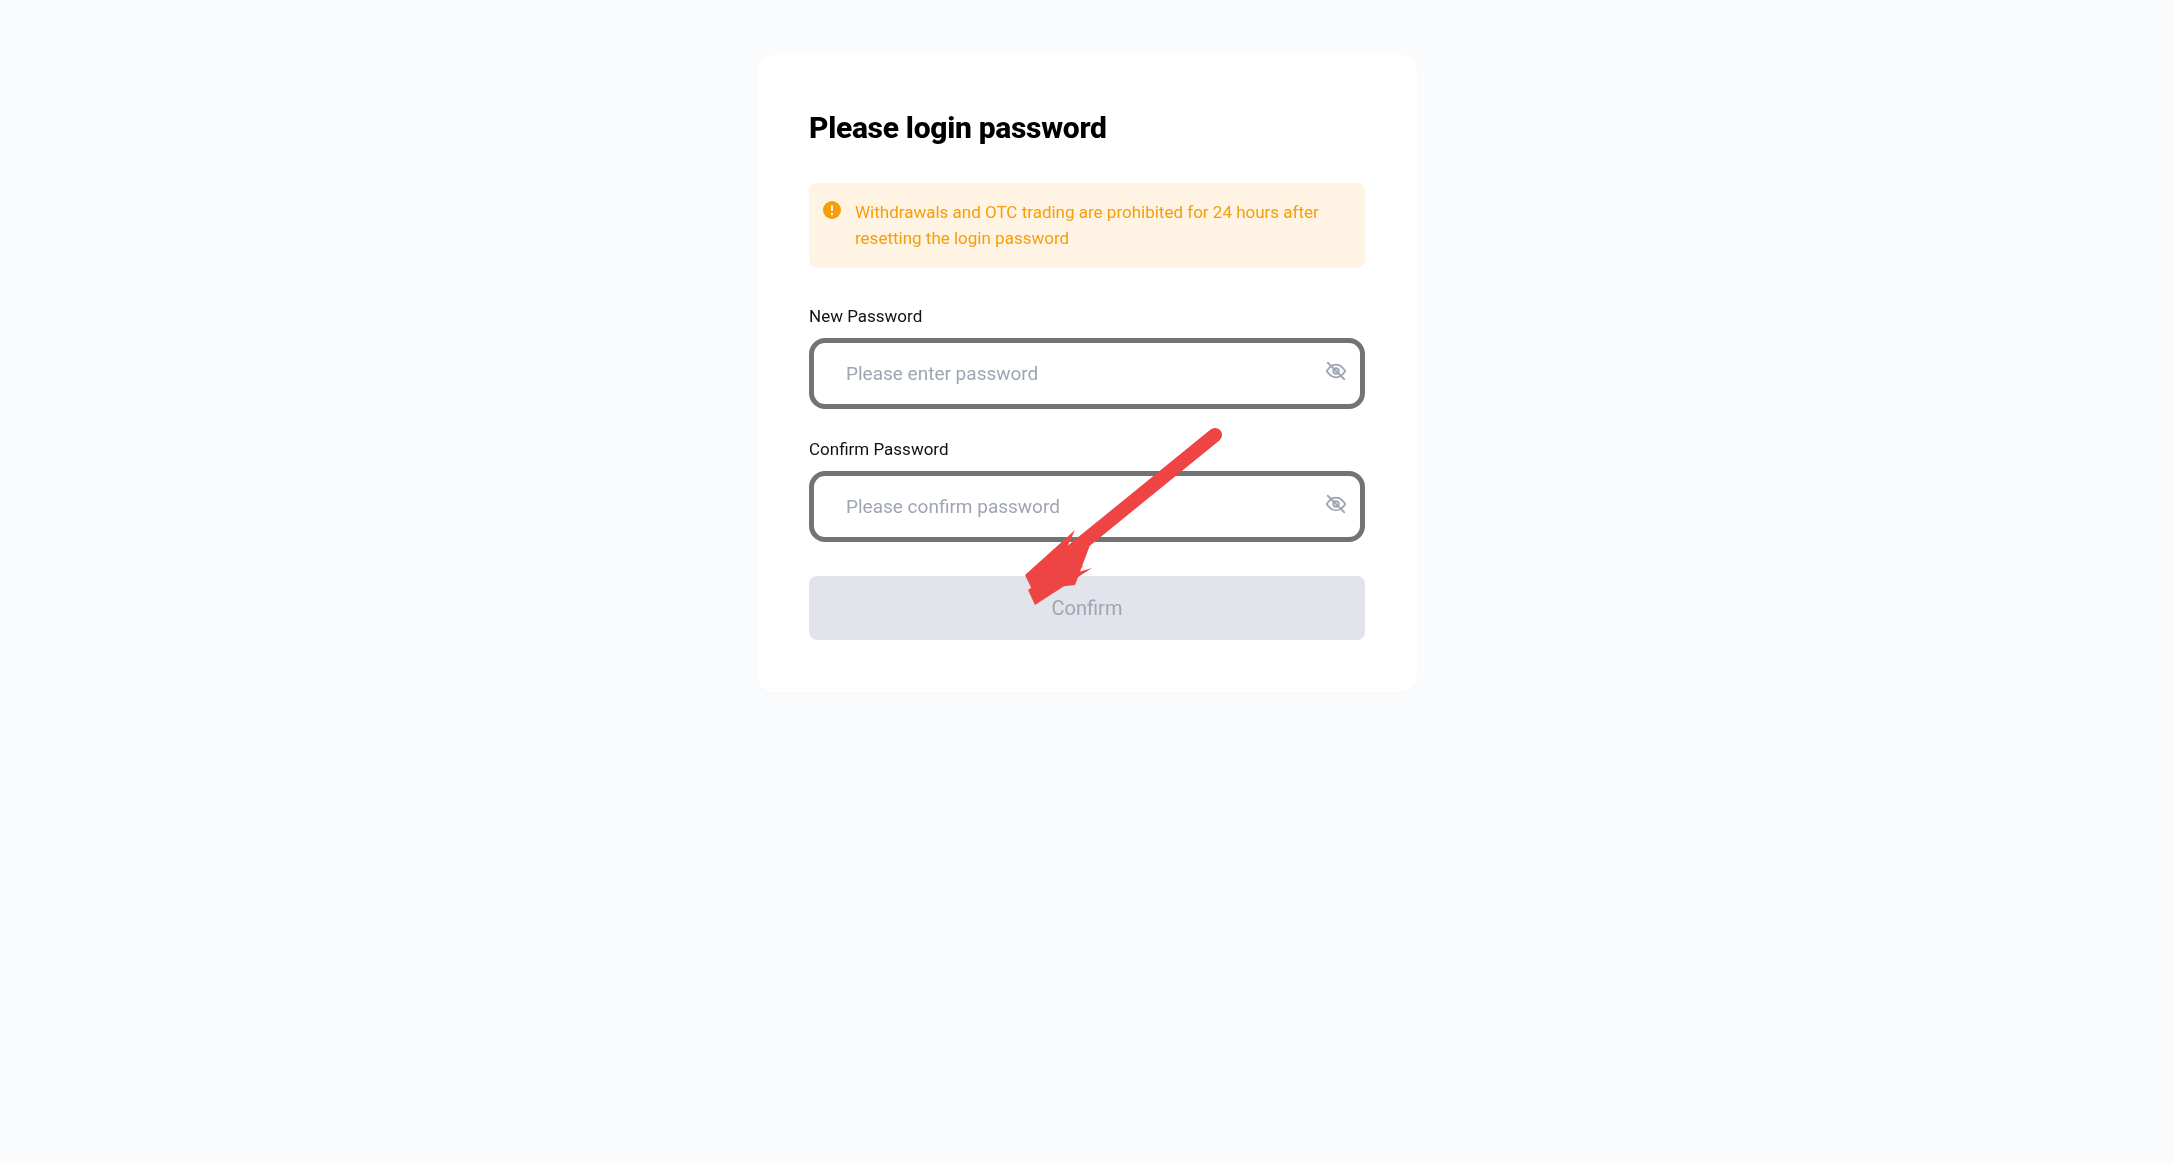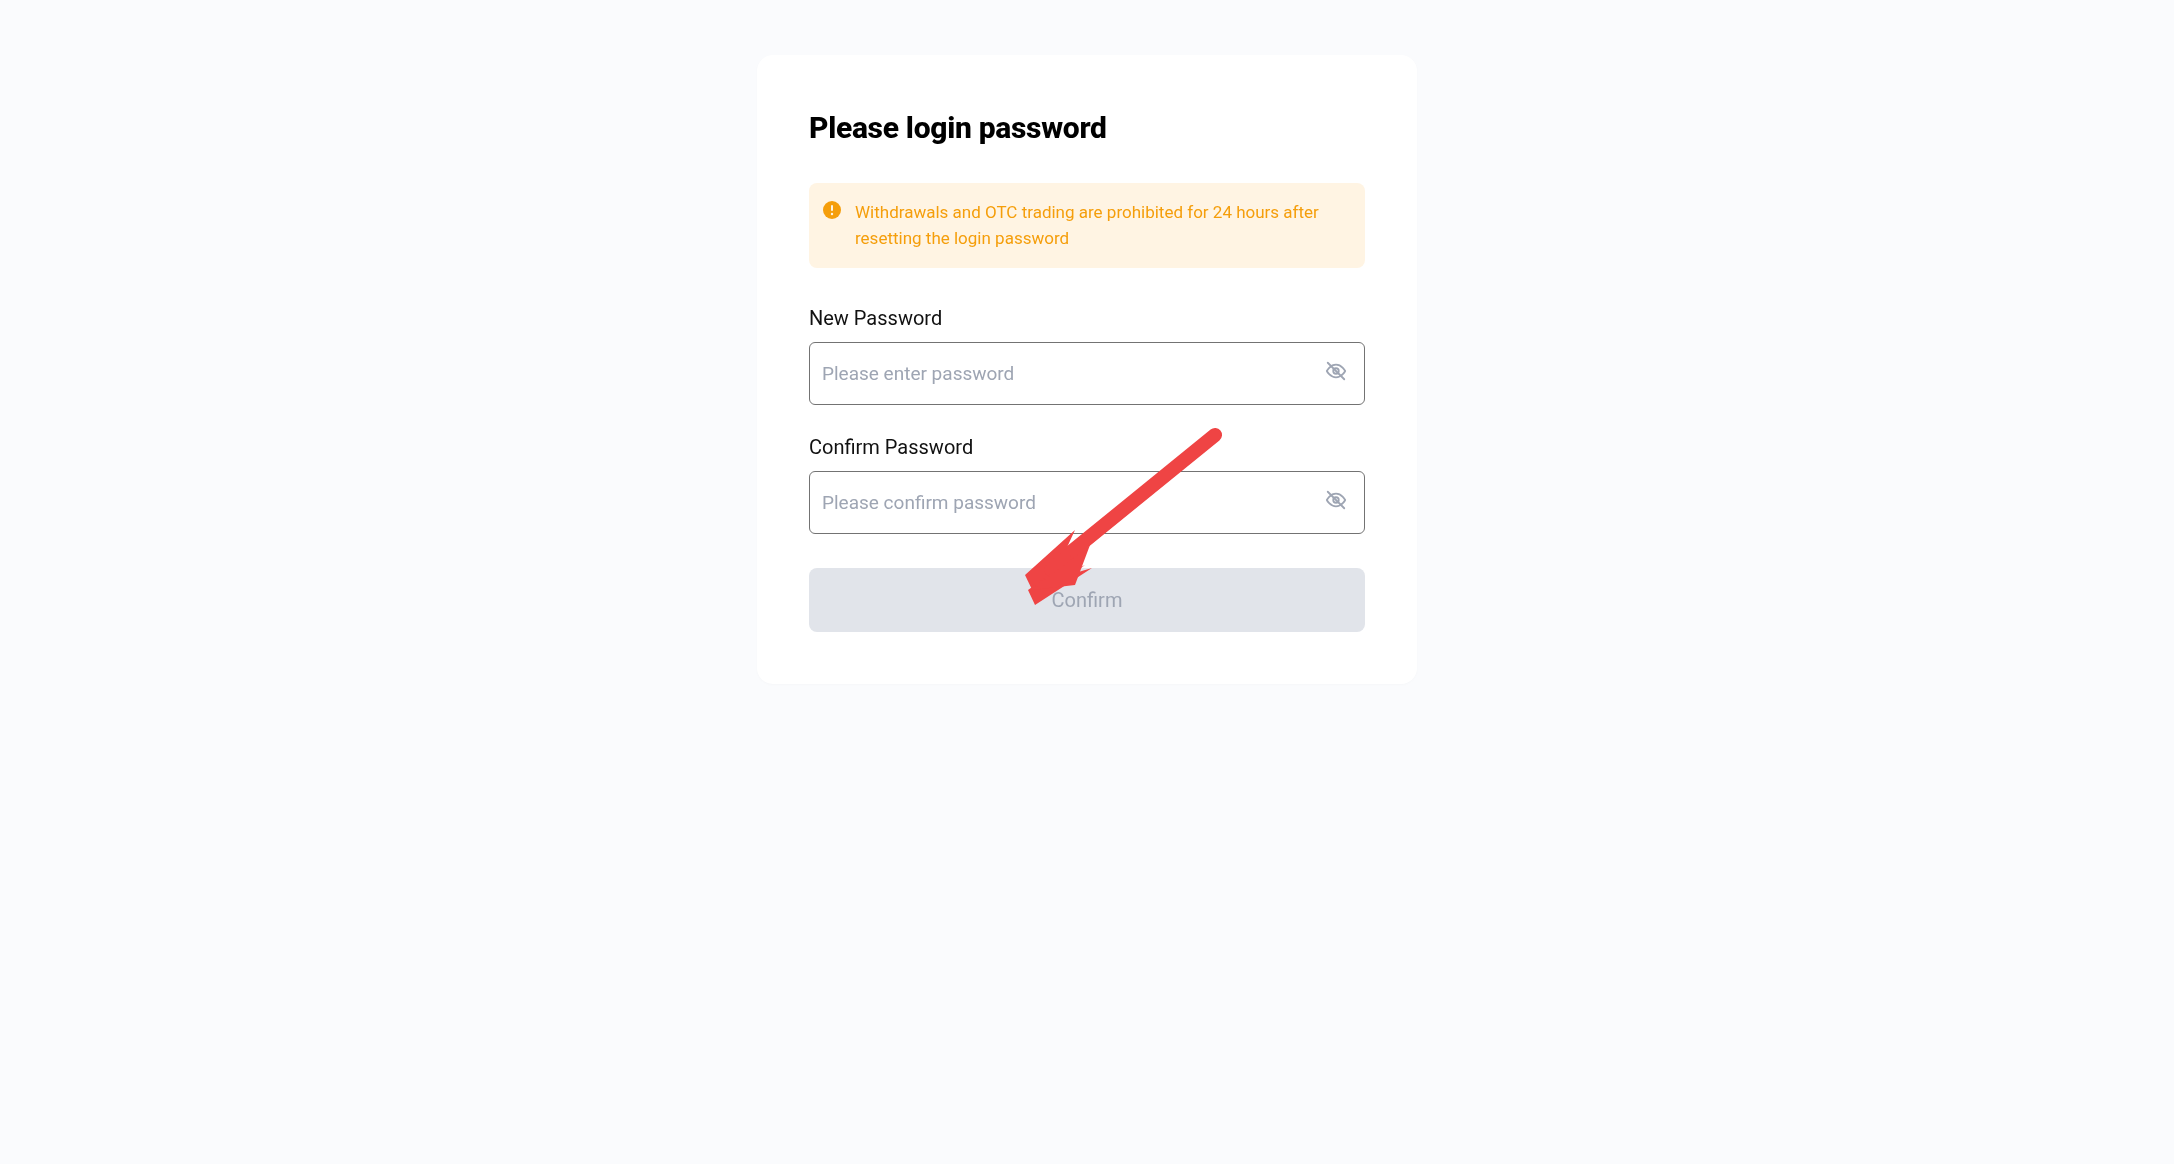--- a/index.html
+++ b/index.html
@@ -54,37 +54,37 @@
       color: #f59e0b;
       font-size: 17px;
       line-height: 1.55;
     }
     
     .field-group {
       margin-bottom: 30px;
     }
     
     .field-label {
-      font-size: 20px;
+      font-size: 17px;
       color: #111111;
       margin-bottom: 12px;
       font-weight: 400;
     }
     
     .input-wrapper {
       position: relative;
       display: flex;
       align-items: center;
     }
     
     .text-input {
       width: 100%;
-      border: 1px solid #737373;
-      border-radius: 6px;
-      padding: 19px 54px 19px 12px;
+      border: 5px solid #737373;
+      border-radius: 16px;
+      padding: 19px 54px 19px 32px;
       font-size: 19px;
       color: #111111;
       outline: none;
       font-family: inherit;
     }
     
     .text-input::placeholder {
       color: #9ea5b3;
     }
     

